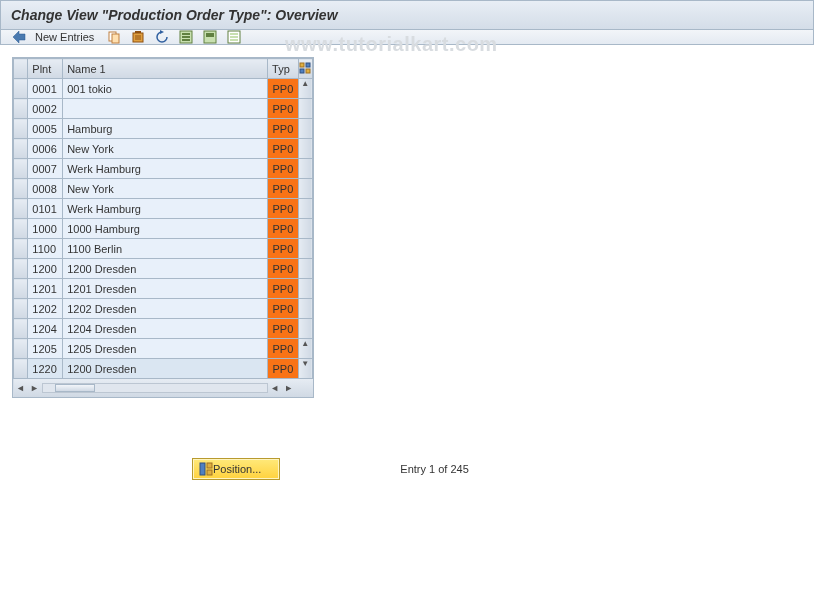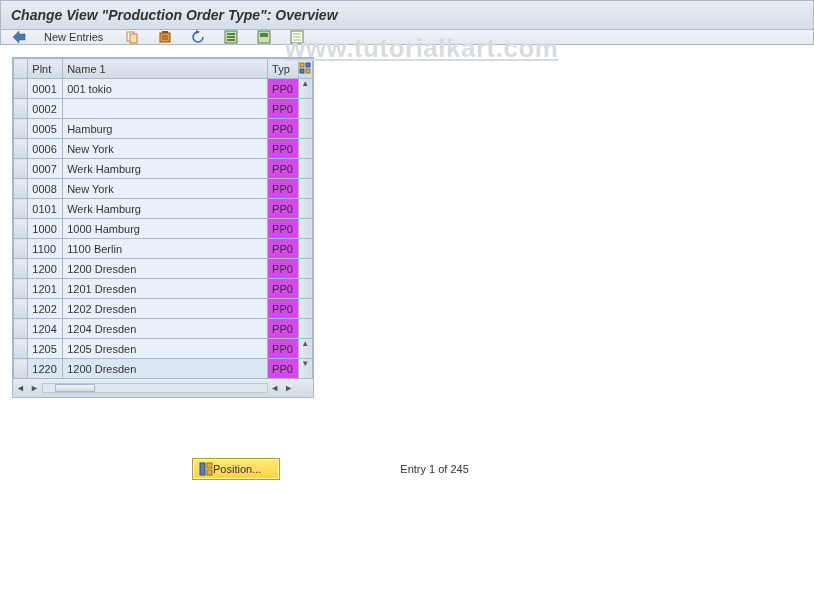--- a/index.html
+++ b/index.html
@@ -22,21 +22,21 @@
       color: #333;
     }
     .toolbar {
       background: linear-gradient(to bottom, #f2f5f9, #e4eaf2);
       border-left: 1px solid #a8b8c8;
       border-right: 1px solid #a8b8c8;
       border-bottom: 1px solid #a8b8c8;
       padding: 4px 8px;
       display: flex;
       align-items: center;
-      gap: 13px;
+      gap: 4px;
       height: 15px;
     }
     .toolbar .tb-btn {
       display: inline-flex;
       align-items: center;
       justify-content: center;
       width: 20px;
       height: 20px;
       cursor: pointer;
     }
@@ -44,27 +44,26 @@
       font-size: 11px;
       color: #333;
       margin-left: 2px;
       margin-right: 6px;
       cursor: pointer;
     }
     .watermark {
       position: absolute;
       top: 33px;
       left: 285px;
-      font-size: 26px;
+      font-size: 20px;
       font-weight: bold;
       color: #d8dce0;
       letter-spacing: 0.5px;
       pointer-events: none;
       z-index: 5;
-      text-decoration: underline;
     }
     .content {
       padding: 12px;
     }
     .table-wrapper {
       width: 302px;
       border: 1px solid #a8b8c8;
       background: #d4dde8;
     }
     .tbl {
@@ -99,22 +98,23 @@
     }
     .tbl td.plnt-cell {
       background: #e8f0fa;
       width: 34px;
     }
     .tbl td.name-cell {
       background: #e8f0fa;
       width: 200px;
     }
     .tbl td.type-cell {
-      background: #d946ef;
+      background: #f97316;
       width: 26px;
+      text-align: center;
     }
     .tbl tr:last-child td.plnt-cell,
     .tbl tr:last-child td.name-cell {
         background: #dae6f2;
     }
     .scroll-cell {
       padding: 0 !important;
       width: 14px;
       vertical-align: top;
       background: linear-gradient(to right, #e6ecf3, #d0d9e4) !important;

